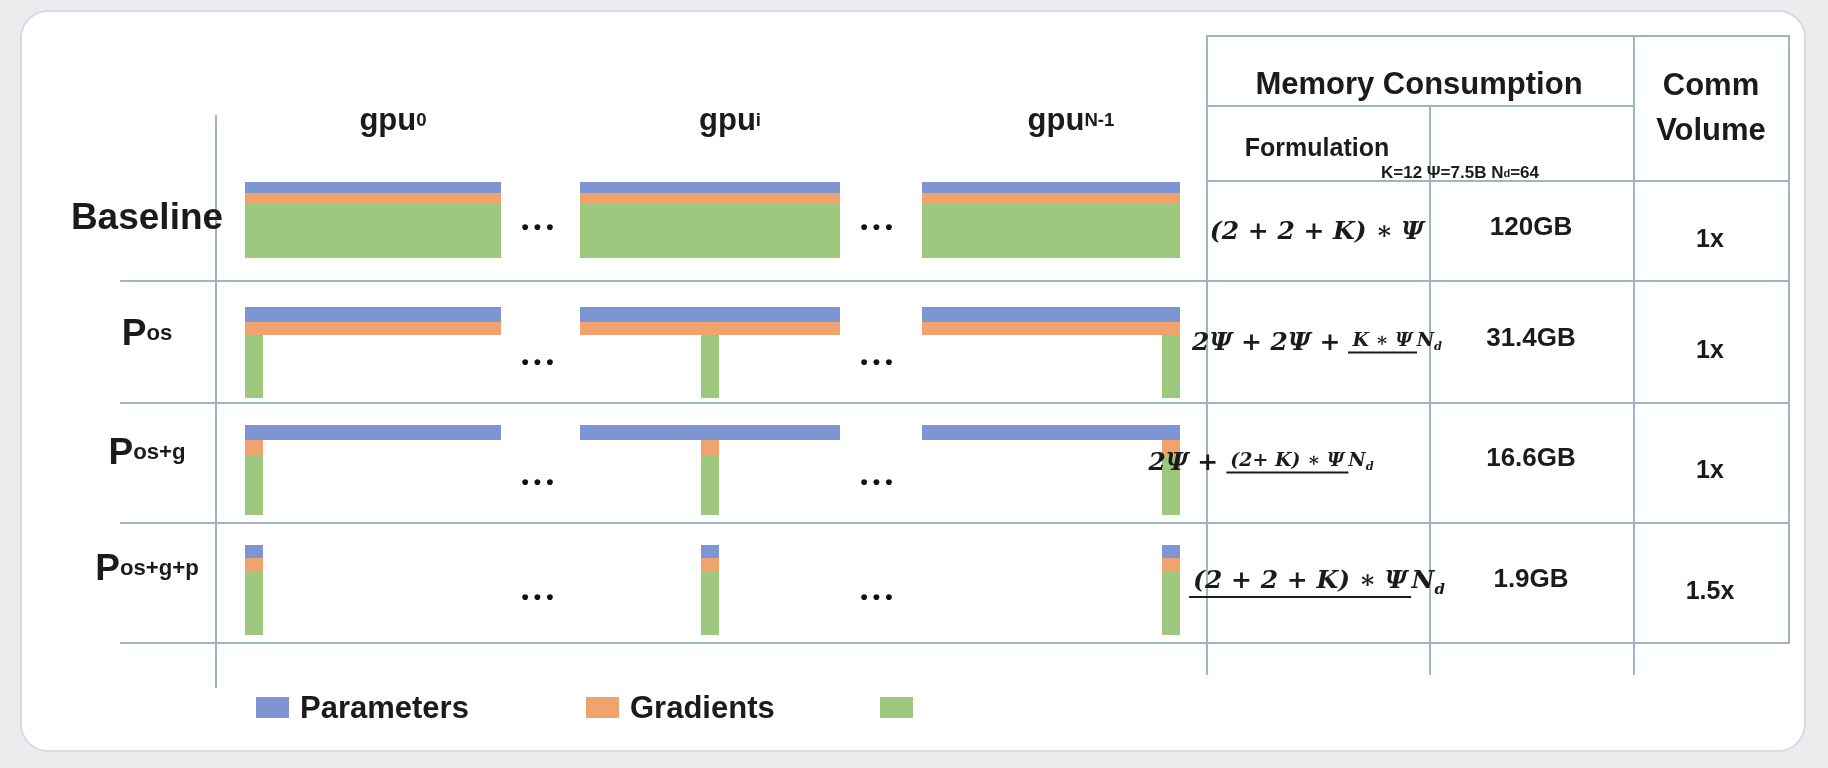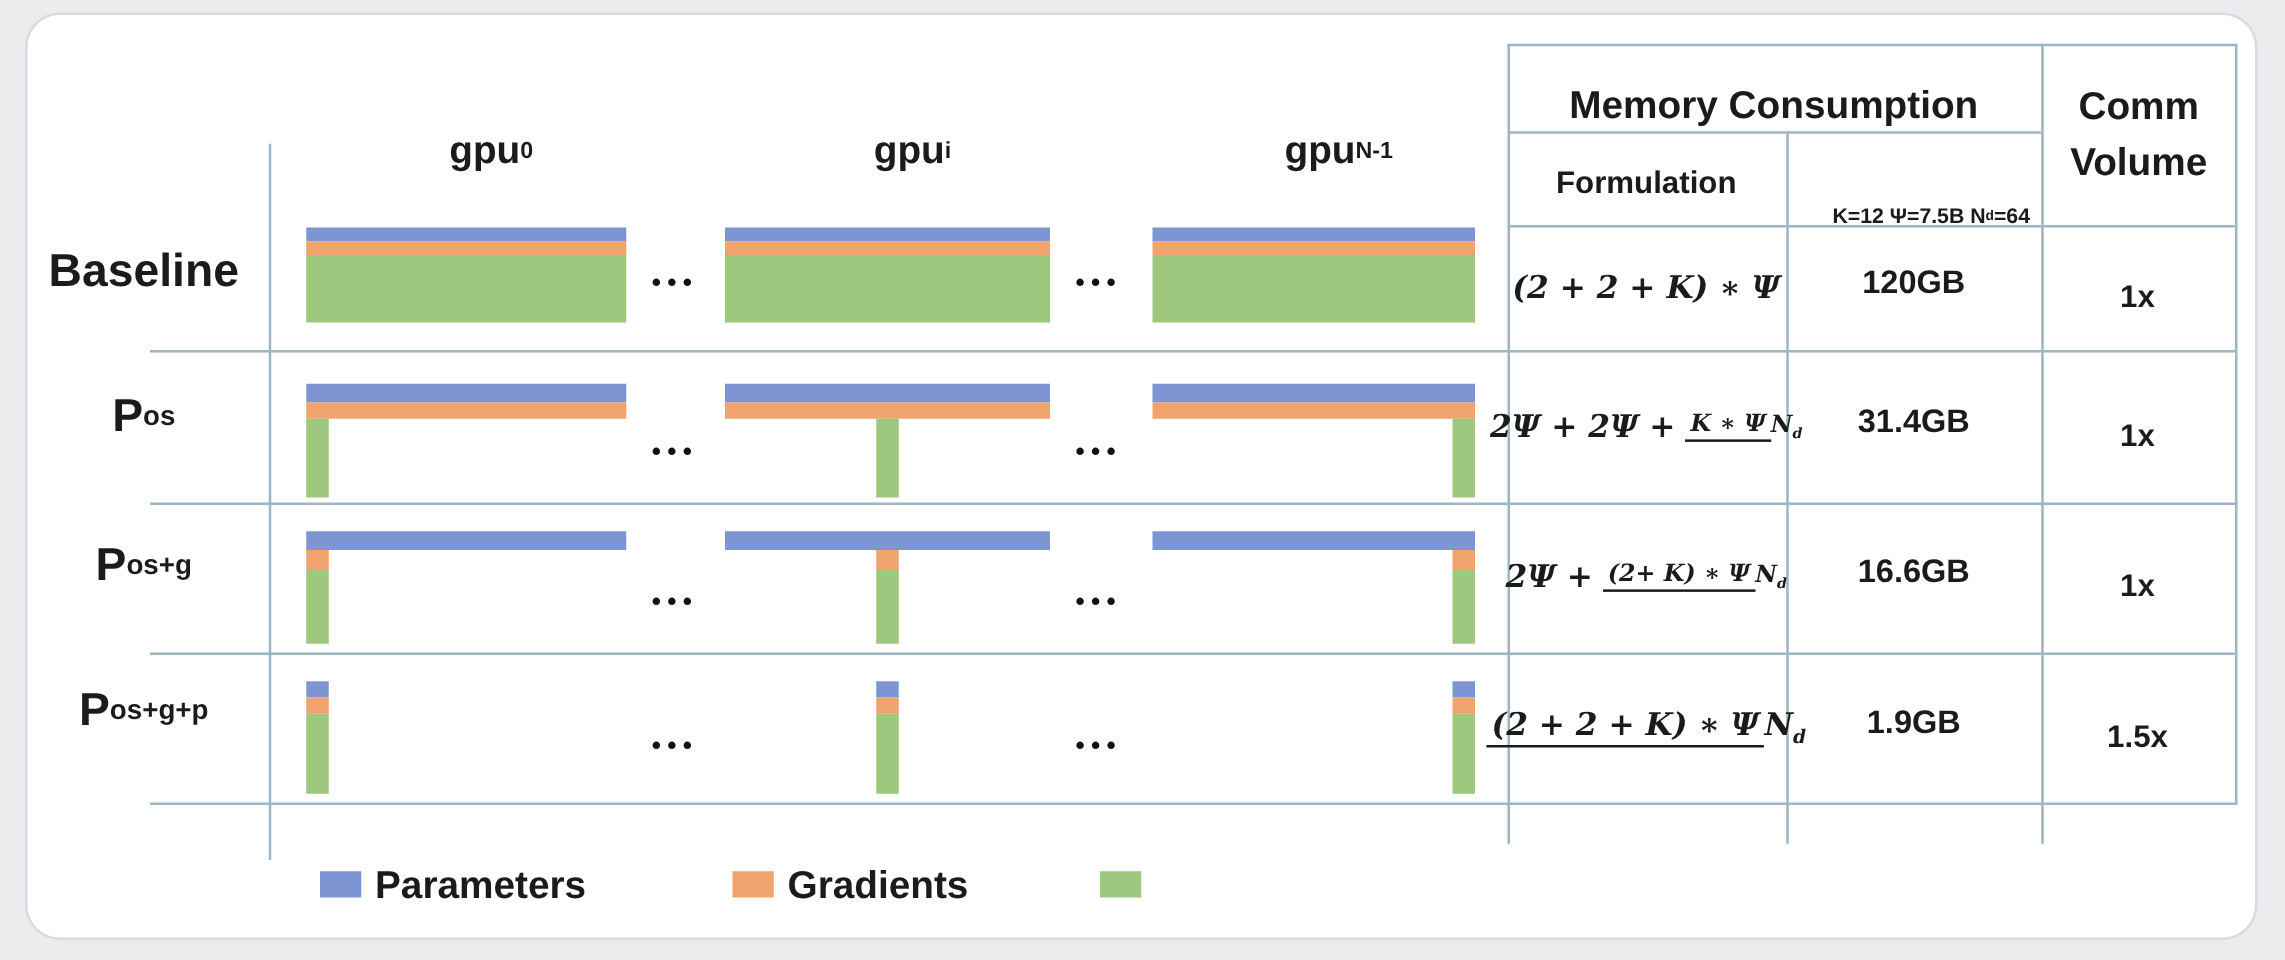--- a/index.html
+++ b/index.html
@@ -6,21 +6,21 @@
   .canvas{position:relative;width:1828px;height:768px;background:#ececee;
           font-family:"Liberation Sans",sans-serif;color:#1b1b1b;overflow:hidden;}
   .card{position:absolute;left:20px;top:10px;width:1786px;height:742px;
         background:#ffffff;border:2px solid #d9dae2;border-radius:28px;box-sizing:border-box;}
   .abs{position:absolute;margin-top:14px;}
   .line{position:absolute;background:#9db6c6;}
   .hline{height:2px;}
   .vline{width:2px;}
   .bar{position:absolute;}
   .ctr{transform:translate(-50%,-50%);display:flex;align-items:center;justify-content:center;}
-  .rowlabel{position:absolute;font-size:37px;font-weight:600;white-space:nowrap;}
+  .rowlabel{position:absolute;font-size:37px;font-weight:600;white-space:nowrap;margin-left:32px;}
   .rowlabel sub,.gpulabel sub{font-size:.6em;font-weight:600;}
   .gpulabel{position:absolute;font-size:31px;font-weight:600;white-space:nowrap;margin-left:20px;}
   .ellipsis{position:absolute;font-size:21px;font-weight:700;letter-spacing:5px;color:#111;}
   .header1{position:absolute;font-size:31px;font-weight:600;white-space:nowrap;}
   .comm-header{white-space:pre-line;text-align:center;line-height:45px;transform:translate(-50%,0);}
   .header2{position:absolute;font-size:25px;font-weight:600;white-space:nowrap;}
   .conditions{position:absolute;font-size:17px;font-weight:600;white-space:nowrap;}
   .conditions sub{font-size:.65em;}
   .valuecell{position:absolute;font-size:26px;font-weight:600;white-space:nowrap;}
   .math{font-family:"DejaVu Serif",serif;font-style:italic;font-weight:600;font-size:25px;}
@@ -130,21 +130,21 @@
       <div class="valuecell ctr" style="left: 1710px; top: 238px; font-size: 25px;">1x</div>
       <div class="formula math ctr" style="left: 1317px; top: 341px;">
         <span>2Ψ + 2Ψ +</span>
         <span class="frac frac-small">
           <span class="num">K ∗ Ψ</span>
           <span class="den"><span>N</span><sub>d</sub></span>
         </span>
       </div>
       <div class="valuecell ctr" style="left: 1531px; top: 337px;">31.4GB</div>
       <div class="valuecell ctr" style="left: 1710px; top: 349px; font-size: 25px;">1x</div>
-      <div class="formula math ctr" style="left: 1317px; top: 461px;">
+      <div class="formula math ctr" style="left: 1261px; top: 461px;">
         <span>2Ψ +</span>
         <span class="frac frac-small">
           <span class="num">(2+ K) ∗ Ψ</span>
           <span class="den"><span>N</span><sub>d</sub></span>
         </span>
       </div>
       <div class="valuecell ctr" style="left: 1531px; top: 457px;">16.6GB</div>
       <div class="valuecell ctr" style="left: 1710px; top: 469px; font-size: 25px;">1x</div>
       <div class="formula math ctr" style="left: 1317px; top: 582px;">
         <span class="frac frac-large">
@@ -153,21 +153,21 @@
         </span>
       </div>
       <div class="valuecell ctr" style="left: 1531px; top: 578px;">1.9GB</div>
       <div class="valuecell ctr" style="left: 1710px; top: 590px; font-size: 25px;">1.5x</div>
     </div>
 
   <div class="header1 ctr abs" style="left:1419px;top:70px;">Memory Consumption</div>
   <div class="header1 comm-header abs" style="left:1711px;top:48px;">Comm
 Volume</div>
   <div class="header2 ctr abs" style="left:1317px;top:133px;">Formulation</div>
-  <div class="conditions ctr abs" style="left:1545px;top:159px;justify-content:space-between;">
+  <div class="conditions ctr abs" style="left:1460px;top:159px;justify-content:space-between;">
       <span>K=12 Ψ=7.5B N</span>
       <sub>d</sub>
       <span>=64</span>
     </div>
 
   <div class="legend-swatch" style="left: 256px; top: 697px; background: rgb(125, 150, 211);"></div>
   <div class="legend-label" style="left:300px;top:692px;">Parameters</div>
   <div class="legend-swatch" style="left: 586px; top: 697px; background: rgb(240, 163, 108);"></div>
   <div class="legend-label" style="left:630px;top:692px;">Gradients</div>
   <div class="legend-swatch" style="left: 880px; top: 697px; background: rgb(157, 200, 125);" title="Optimizer States"></div>

